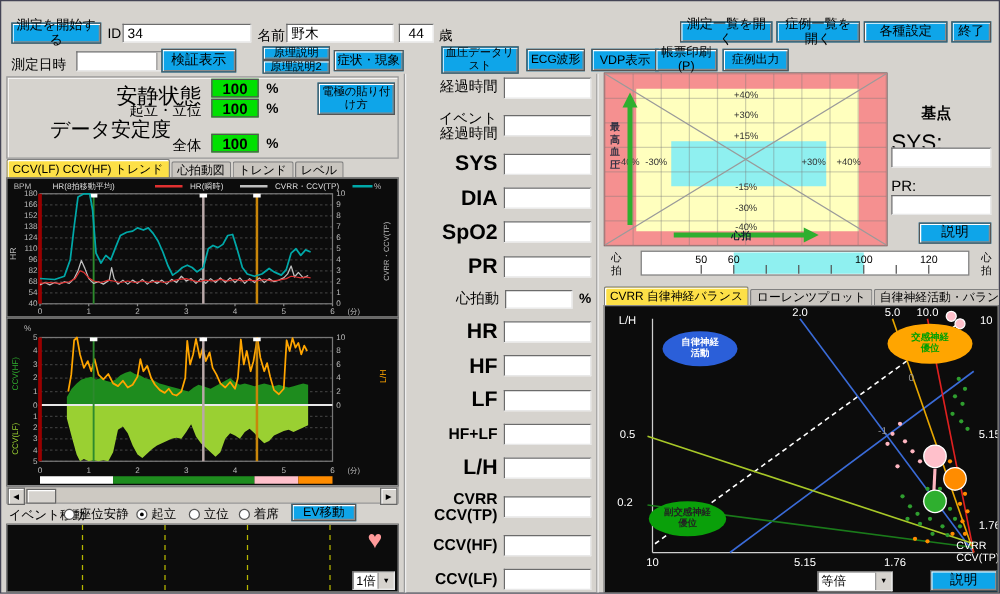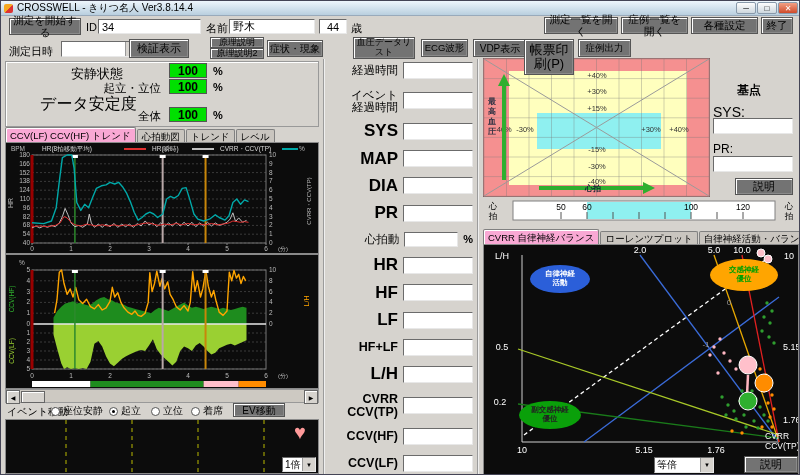--- a/index.html
+++ b/index.html
@@ -5,59 +5,50 @@
   *{box-sizing:border-box;margin:0;padding:0}
   body{font-family:"Liberation Sans","DejaVu Sans",sans-serif;background:#888}
   #root{position:relative;width:800px;height:475px;background:#d6d3ce;overflow:hidden;font-size:11px;color:#000;border:1px solid #445}
   svg text{font-family:"Liberation Sans","DejaVu Sans",sans-serif}
   .titlebar{position:absolute;left:0;top:0;width:800px;height:15px;background:linear-gradient(#eef6fc,#b9cfdf);display:flex;align-items:center;border-bottom:1px solid #9ab}
   .title-icon{width:9px;height:9px;margin:0 4px 0 3px;background:linear-gradient(135deg,#f6a821 50%,#d33 50%);border-radius:2px;flex:none}
   .title-text{font-size:10px;white-space:nowrap}
   .winbtns{position:absolute;right:3px;top:1px;display:flex;gap:1px}
   .winbtn{width:20px;height:12px;font-size:8px;line-height:11px;text-align:center;background:linear-gradient(#fdfdfd,#cdd7de);border:1px solid #8899aa;border-radius:2px;cursor:default}
   .winbtn.close{background:linear-gradient(#f2a085,#cf4a2a);color:#fff}
-  .btn{position:absolute;background:#737373;border:1px solid #555;box-shadow:inset 1px 1px 0 #fff,inset -1px -1px 0 #8a8a8a;font-size:11px;font-family:inherit;display:flex;align-items:center;justify-content:center;text-align:center;cursor:default;padding:0 2px;line-height:1.1}
+  .btn{position:absolute;background:#0ea5e9;border:1px solid #555;box-shadow:inset 1px 1px 0 #fff,inset -1px -1px 0 #8a8a8a;font-size:11px;font-family:inherit;display:flex;align-items:center;justify-content:center;text-align:center;cursor:default;padding:0 2px;line-height:1.1}
   .inp{position:absolute;background:#fff;border:1px solid;border-color:#6b6b6b #e8e8e8 #e8e8e8 #6b6b6b;font-size:11px;font-family:inherit;padding:0 3px}
   .lbl{position:absolute;font-size:11px;white-space:nowrap}
   .combo{position:absolute;background:#fff;border:1px solid;border-color:#6b6b6b #e8e8e8 #e8e8e8 #6b6b6b;display:flex;align-items:center}
   .combo .cv{flex:1;font-size:10px;padding:0 2px;overflow:hidden;white-space:nowrap}
   .combo .cb{width:13px;align-self:stretch;background:#d6d3ce;border-left:1px solid #999;font-size:6px;display:flex;align-items:center;justify-content:center}
   .panel{position:absolute;border:1px solid #999;box-shadow:inset 1px 1px 0 #fff}
   .val{position:absolute;font-weight:bold;font-size:12px;display:flex;align-items:center;justify-content:center;border:1px solid #555}
   .tabrow{position:absolute;display:flex;align-items:flex-end;font-size:9.5px;white-space:nowrap}
   .tab{border:1px solid #808080;border-bottom:none;background:#c9c5bf;padding:1px 4px;margin-right:1px;border-radius:2px 2px 0 0;height:13px;line-height:12px}
-  .tab.active{background:#f9a8d4;height:15px;line-height:14px;box-shadow:inset 1px 1px 0 #fff}
+  .tab.active{background:#fde047;height:15px;line-height:14px;box-shadow:inset 1px 1px 0 #fff}
   .chart{position:absolute;background:#0c0c0c;border:1px solid #8a8a8a}
   .radio-item{position:absolute;display:flex;align-items:center;gap:3px;font-size:10px;white-space:nowrap}
   .rad{width:9px;height:9px;border-radius:50%;border:1px solid #555;background:#fff;display:inline-block;position:relative;flex:none}
   .rad.on::after{content:"";position:absolute;left:2px;top:2px;width:3px;height:3px;border-radius:50%;background:#000}
   #middle-col{position:absolute;left:322px;top:58px;width:156px;height:416px;display:flex;flex-direction:column;justify-content:space-between;padding:3px 4px 3px 2px;border-left:2px groove #efefef;border-right:2px groove #efefef}
   .mrow{display:flex;align-items:center;justify-content:flex-end;gap:5px}
   .mlabel{text-align:right;white-space:pre-line;line-height:1.05}
   .mlabel.big{font-size:17px;font-weight:bold}
   .mlabel.medium{font-size:12.5px;font-weight:bold}
   .mlabel.small{font-size:11.5px}
   .minput{background:#fff;border:1px solid;border-color:#6b6b6b #e8e8e8 #e8e8e8 #6b6b6b;width:70px;height:17px}
   .sb-btn{position:absolute;width:14px;height:14px;background:#d6d3ce;border:1px solid #666;box-shadow:inset 1px 1px 0 #fff;font-size:6px;display:flex;align-items:center;justify-content:center}
   .sb-thumb{position:absolute;left:15px;top:1px;width:24px;height:12px;background:#d6d3ce;border:1px solid #666;box-shadow:inset 1px 1px 0 #fff}
   .heart{position:absolute;font-size:20px;color:#ff9a9a;line-height:1}
 </style>
 </head>
 <body>
 
 <div id="root">
-  <div class="titlebar">
-    <span class="title-icon"></span>
-    <span class="title-text">CROSSWELL - きりつ名人 Ver3.8.14.4</span>
-    <span class="winbtns">
-      <span class="winbtn">─</span>
-      <span class="winbtn">□</span>
-      <span class="winbtn close">✕</span>
-    </span>
-  </div>
 
   <button class="btn" style="left:8px;top:17px;width:72px;height:17px;font-size:10.5px">測定を開始する</button>
   <span class="lbl" style="left:85px;top:20px">ID</span>
   <input class="inp" style="left: 97px; top: 18px; width: 103px; height: 15px;" value="34">
   <span class="lbl" style="left:205px;top:20px">名前</span>
   <input class="inp" style="left: 228px; top: 18px; width: 86px; height: 15px;" value="野木">
   <input class="inp" style="left: 318px; top: 18px; width: 28px; height: 15px; text-align: center;" value="44">
   <span class="lbl" style="left:350px;top:20px">歳</span>
   <div id="topbar-right"></div>
 
@@ -68,23 +59,24 @@
   </div>
   <button class="btn" style="left:128px;top:38px;width:60px;height:19px">検証表示</button>
   <button class="btn" style="left:209px;top:36px;width:54px;height:11px;font-size:9px">原理説明</button>
   <button class="btn" style="left:209px;top:47px;width:54px;height:11px;font-size:9px">原理説明2</button>
   <button class="btn" style="left:266px;top:39px;width:56px;height:17px;font-size:10px">症状・現象</button>
   <button class="btn" style="left:352px;top:36px;width:62px;height:22px;font-size:9px;white-space:normal">血圧データリスト</button>
   <div id="toolbar-btns"></div>
 
   <div class="panel" style="left:4px;top:60px;width:314px;height:66px">
     <span class="lbl" style="left:34px;top:32px;font-size:16px">データ安定度</span>
+    <button class="btn" style="left:248px;top:4px;width:62px;height:26px;font-size:9px;white-space:normal">電極の貼り付け方</button>
   </div>
   <div id="stability-rows">
-      <span class="lbl" style="left: 70px; top: 64px; width: 90px; text-align: left; font-size: 13px;">安静状態</span>
+      <span class="lbl" style="left: 70px; top: 64px; width: 90px; text-align: right; font-size: 17px;">安静状態</span>
       <span class="val" style="left: 168px; top: 62px; width: 38px; height: 15px; background: rgb(0, 224, 0);">100</span>
       <span class="lbl" style="left: 212px; top: 64px; font-weight: bold;">%</span>
       <span class="lbl" style="left: 70px; top: 80px; width: 90px; text-align: right; font-size: 11.5px;">起立・立位</span>
       <span class="val" style="left: 168px; top: 78px; width: 38px; height: 15px; background: rgb(0, 224, 0);">100</span>
       <span class="lbl" style="left: 212px; top: 80px; font-weight: bold;">%</span>
       <span class="lbl" style="left: 70px; top: 108px; width: 90px; text-align: right; font-size: 11.5px;">全体</span>
       <span class="val" style="left: 168px; top: 106px; width: 38px; height: 15px; background: rgb(0, 224, 0);">100</span>
       <span class="lbl" style="left: 212px; top: 108px; font-weight: bold;">%</span>
     </div>
 
@@ -146,25 +138,25 @@
       <div class="mrow">
         <span class="mlabel small">イベント
 経過時間</span>
         <input class="minput" style="">
       </div>
       <div class="mrow">
         <span class="mlabel big">SYS</span>
         <input class="minput" style="">
       </div>
       <div class="mrow">
-        <span class="mlabel big">MAP</span>
-        <input class="minput" style="">
-      </div>
-      <div class="mrow">
         <span class="mlabel big">DIA</span>
+        <input class="minput" style="">
+      </div>
+      <div class="mrow">
+        <span class="mlabel big">SpO2</span>
         <input class="minput" style="">
       </div>
       <div class="mrow">
         <span class="mlabel big">PR</span>
         <input class="minput" style="">
       </div>
       <div class="mrow">
         <span class="mlabel small">心拍動</span>
         <input class="minput" style="width: 54px; height: 15px;">
         <span style="font-weight: bold;">%</span>
@@ -199,21 +191,21 @@
         <input class="minput" style="">
       </div>
       <div class="mrow">
         <span class="mlabel medium">CCV(LF)</span>
         <input class="minput" style="">
       </div>
     </div>
 
   <div style="position:absolute;left:482px;top:57px;width:316px;height:139px" id="bp-holder">
     <span class="lbl" style="left:254px;top:24px;font-size:12px;font-weight:bold">基点</span>
-    <span class="lbl" style="left:230px;top:46px;font-size:14px">SYS:</span>
+    <span class="lbl" style="left:230px;top:46px;font-size:18px">SYS:</span>
     <input class="inp" style="left: 230px; top: 60px; width: 80px; height: 16px;" value="">
     <span class="lbl" style="left:230px;top:84px;font-size:12px">PR:</span>
     <input class="inp" style="left: 230px; top: 98px; width: 80px; height: 16px;" value="">
     <button class="btn" style="left:252px;top:120px;width:58px;height:17px">説明</button>
   <svg width="227" height="139" style="display: block; position: absolute; left: 0px; top: 0px;">
         <rect x="0" y="0" width="227" height="139" fill="#f59090" stroke="#555"></rect>
         <rect x="26" y="13" width="178" height="114" fill="#ffffbe"></rect>
         <rect x="54" y="55" width="124" height="36" fill="#8ff0f0"></rect>
         <line x1="1" y1="1" x2="1" y2="138" stroke="rgba(120,120,120,0.35)" stroke-width="1"></line>
         <line x1="23.5" y1="1" x2="23.5" y2="138" stroke="rgba(120,120,120,0.35)" stroke-width="1"></line>
@@ -379,21 +371,21 @@
         <text x="281" y="194" fill="#fff" font-size="8.5" text-anchor="start">CVRR</text>
         <text x="281" y="204" fill="#fff" font-size="8.5" text-anchor="start">CCV(TP)</text>
       </svg>
     </div>
 <button class="btn" style="left: 543px; top: 16px; width: 74px; height: 17px; font-size: 10.5px;">測定一覧を開く</button>
     <button class="btn" style="left: 620px; top: 16px; width: 67px; height: 17px; font-size: 10.5px;">症例一覧を開く</button>
     <button class="btn" style="left: 690px; top: 16px; width: 67px; height: 17px; font-size: 10.5px;">各種設定</button>
     <button class="btn" style="left: 760px; top: 16px; width: 32px; height: 17px; font-size: 10.5px; text-align: center;">終了</button>
     <button class="btn" style="left: 420px; top: 38px; width: 47px; height: 18px; font-size: 9.5px;">ECG波形</button>
     <button class="btn" style="left: 472px; top: 38px; width: 54px; height: 18px; font-size: 10px;">VDP表示</button>
-    <button class="btn" style="left: 523px; top: 38px; width: 50px; height: 36px; font-size: 13px;">帳票印刷(P)</button>
+    <button class="btn" style="left: 523px; top: 38px; width: 50px; height: 18px; font-size: 10px;">帳票印刷(P)</button>
     <button class="btn" style="left: 577px; top: 38px; width: 53px; height: 18px; font-size: 9.5px;">症例出力</button>
     <div class="chart" style="left: 4px; top: 141px; width: 314px; height: 112px;">
       <svg width="312" height="110" style="display: block;">
         <line x1="26" y1="12" x2="260" y2="12" stroke="#3a3a3a" stroke-width="1" stroke-dasharray="2,2"></line>
         <text x="24" y="14" fill="#bbb" font-size="6.5" text-anchor="end">180</text>
         <line x1="26" y1="20.8" x2="260" y2="20.8" stroke="#3a3a3a" stroke-width="1" stroke-dasharray="2,2"></line>
         <text x="24" y="22.8" fill="#bbb" font-size="6.5" text-anchor="end">166</text>
         <line x1="26" y1="29.6" x2="260" y2="29.6" stroke="#3a3a3a" stroke-width="1" stroke-dasharray="2,2"></line>
         <text x="24" y="31.6" fill="#bbb" font-size="6.5" text-anchor="end">152</text>
         <line x1="26" y1="38.4" x2="260" y2="38.4" stroke="#3a3a3a" stroke-width="1" stroke-dasharray="2,2"></line>

